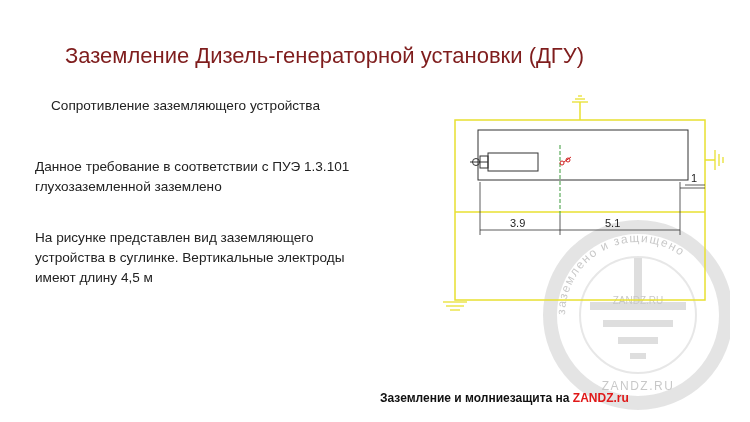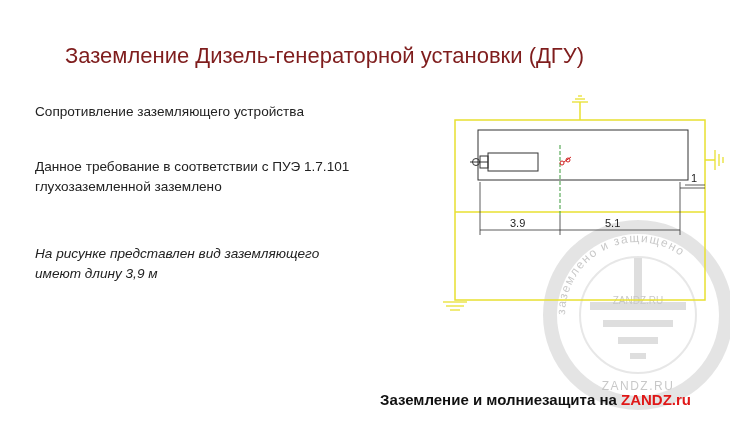--- a/index.html
+++ b/index.html
@@ -26,58 +26,59 @@
     }
     .para {
       position: absolute;
       left: 35px;
       font-size: 13.6px;
       line-height: 20px;
       color: #222;
       width: 400px;
     }
     .para .line { display: block; white-space: nowrap; }
-    .p1 { top: 102px; }
+    .p1 { top: 96px; margin-left: 16px; }
     .p2 { top: 157px; }
-    .p3 { top: 244px; font-style: italic; }
+    .p3 { top: 228px; }
     .diagram {
       position: absolute;
       left: 440px;
       top: 90px;
       width: 290px;
       height: 320px;
     }
     .footer {
       position: absolute;
       left: 380px;
       top: 391px;
-      font-size: 15px;
+      font-size: 12px;
       font-weight: bold;
       color: #111;
       white-space: nowrap;
     }
     .footer .brand { color: #e01818; }
   </style>
 </head>
 <body>
 
 <div class="title">Заземление Дизель-генераторной установки (ДГУ)</div>
 
 <div class="para p1">
   <span class="line">Сопротивление заземляющего устройства</span>
 </div>
 
 <div class="para p2">
-  <span class="line">Данное требование в соответствии с ПУЭ 1.7.101</span>
+  <span class="line">Данное требование в соответствии с ПУЭ 1.3.101</span>
   <span class="line">глухозаземленной заземлено</span>
 </div>
 
 <div class="para p3">
   <span class="line">На рисунке представлен вид заземляющего</span>
-  <span class="line">имеют длину 3,9 м</span>
+  <span class="line">устройства в суглинке. Вертикальные электроды</span>
+  <span class="line">имеют длину 4,5 м</span>
 </div>
 
 <div class="diagram">
   <svg width="290" height="320" viewBox="0 0 290 320" xmlns="http://www.w3.org/2000/svg">
 
     <g opacity="0.55">
       <circle cx="198" cy="225" r="88" fill="none" stroke="#cfcfcf" stroke-width="14"></circle>
       <circle cx="198" cy="225" r="58" fill="#ffffff" stroke="#d4d4d4" stroke-width="2"></circle>
       <rect x="194" y="168" width="8" height="46" fill="#c4c4c4"></rect>
       <rect x="150" y="212" width="96" height="8" fill="#c4c4c4"></rect>

